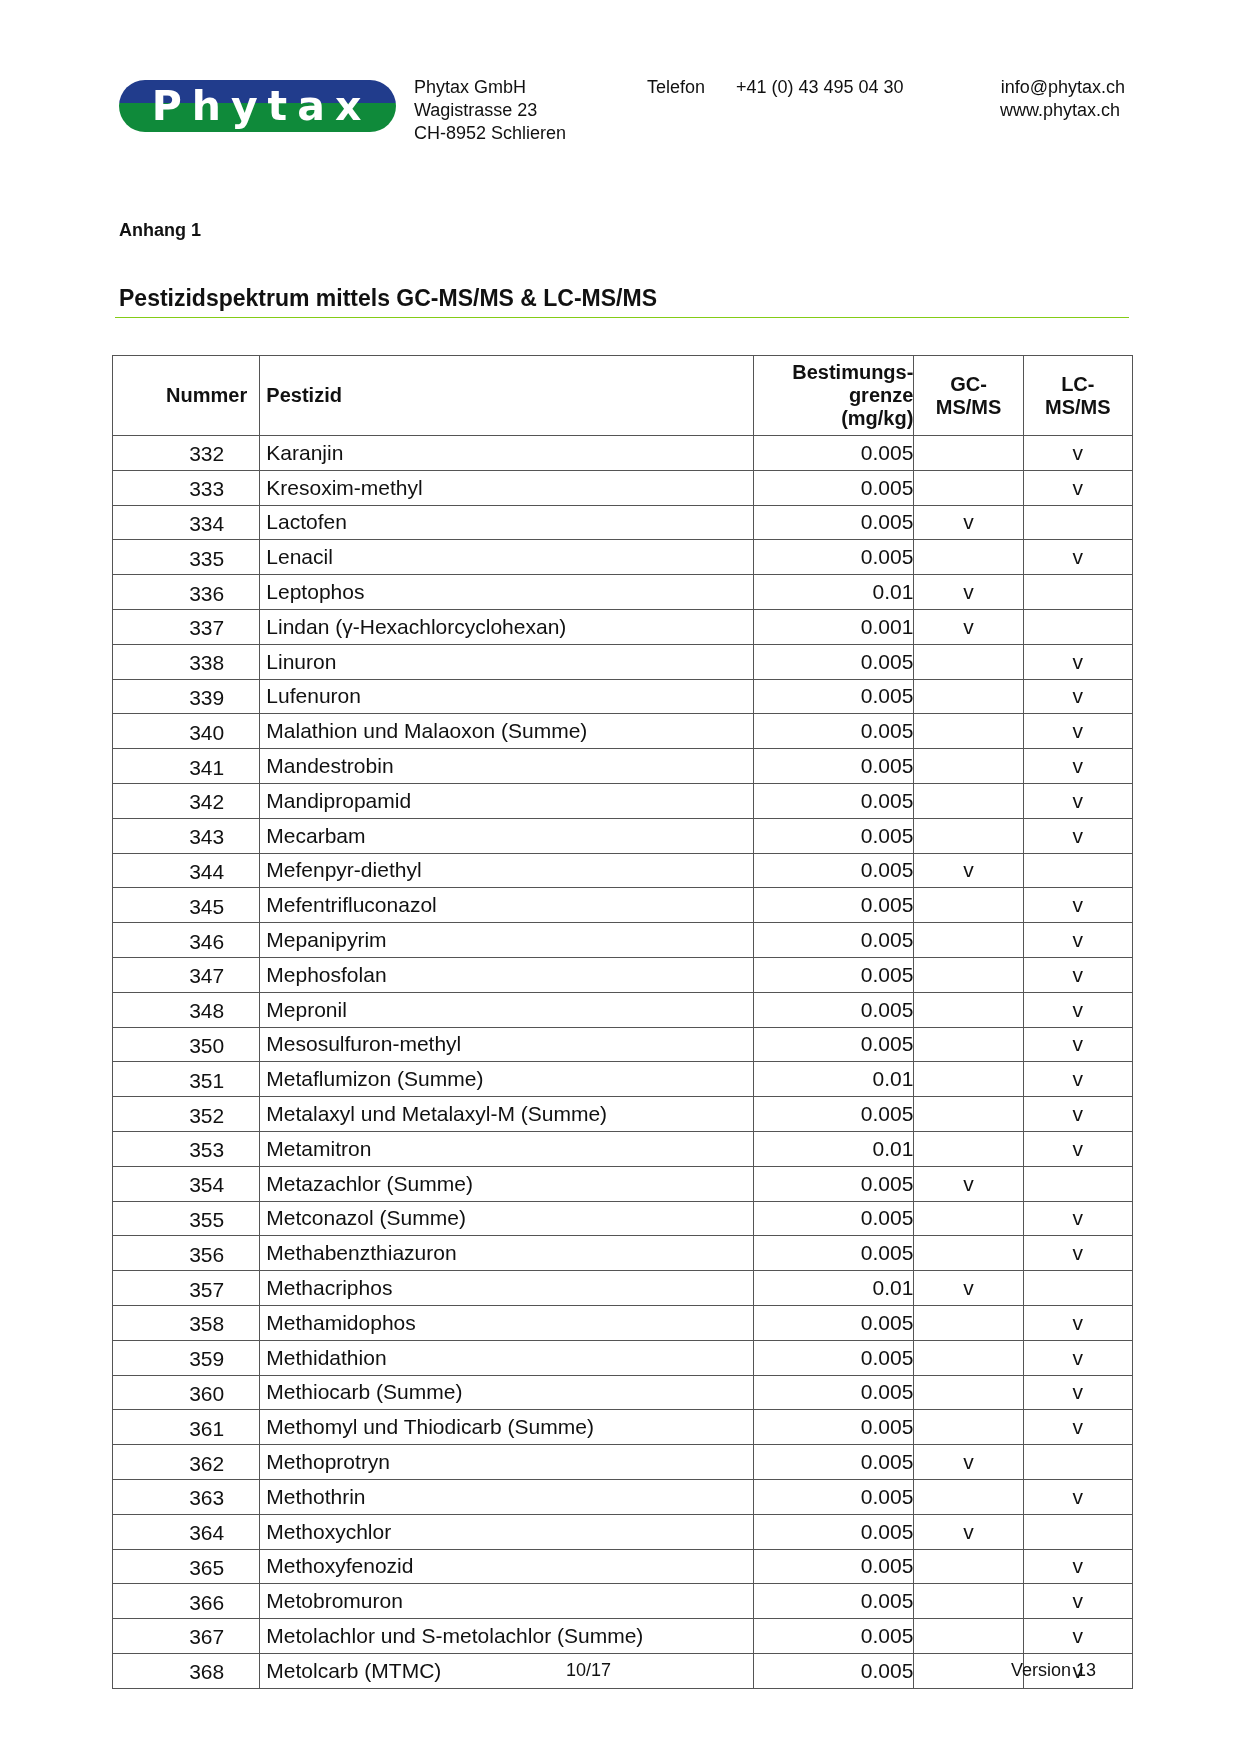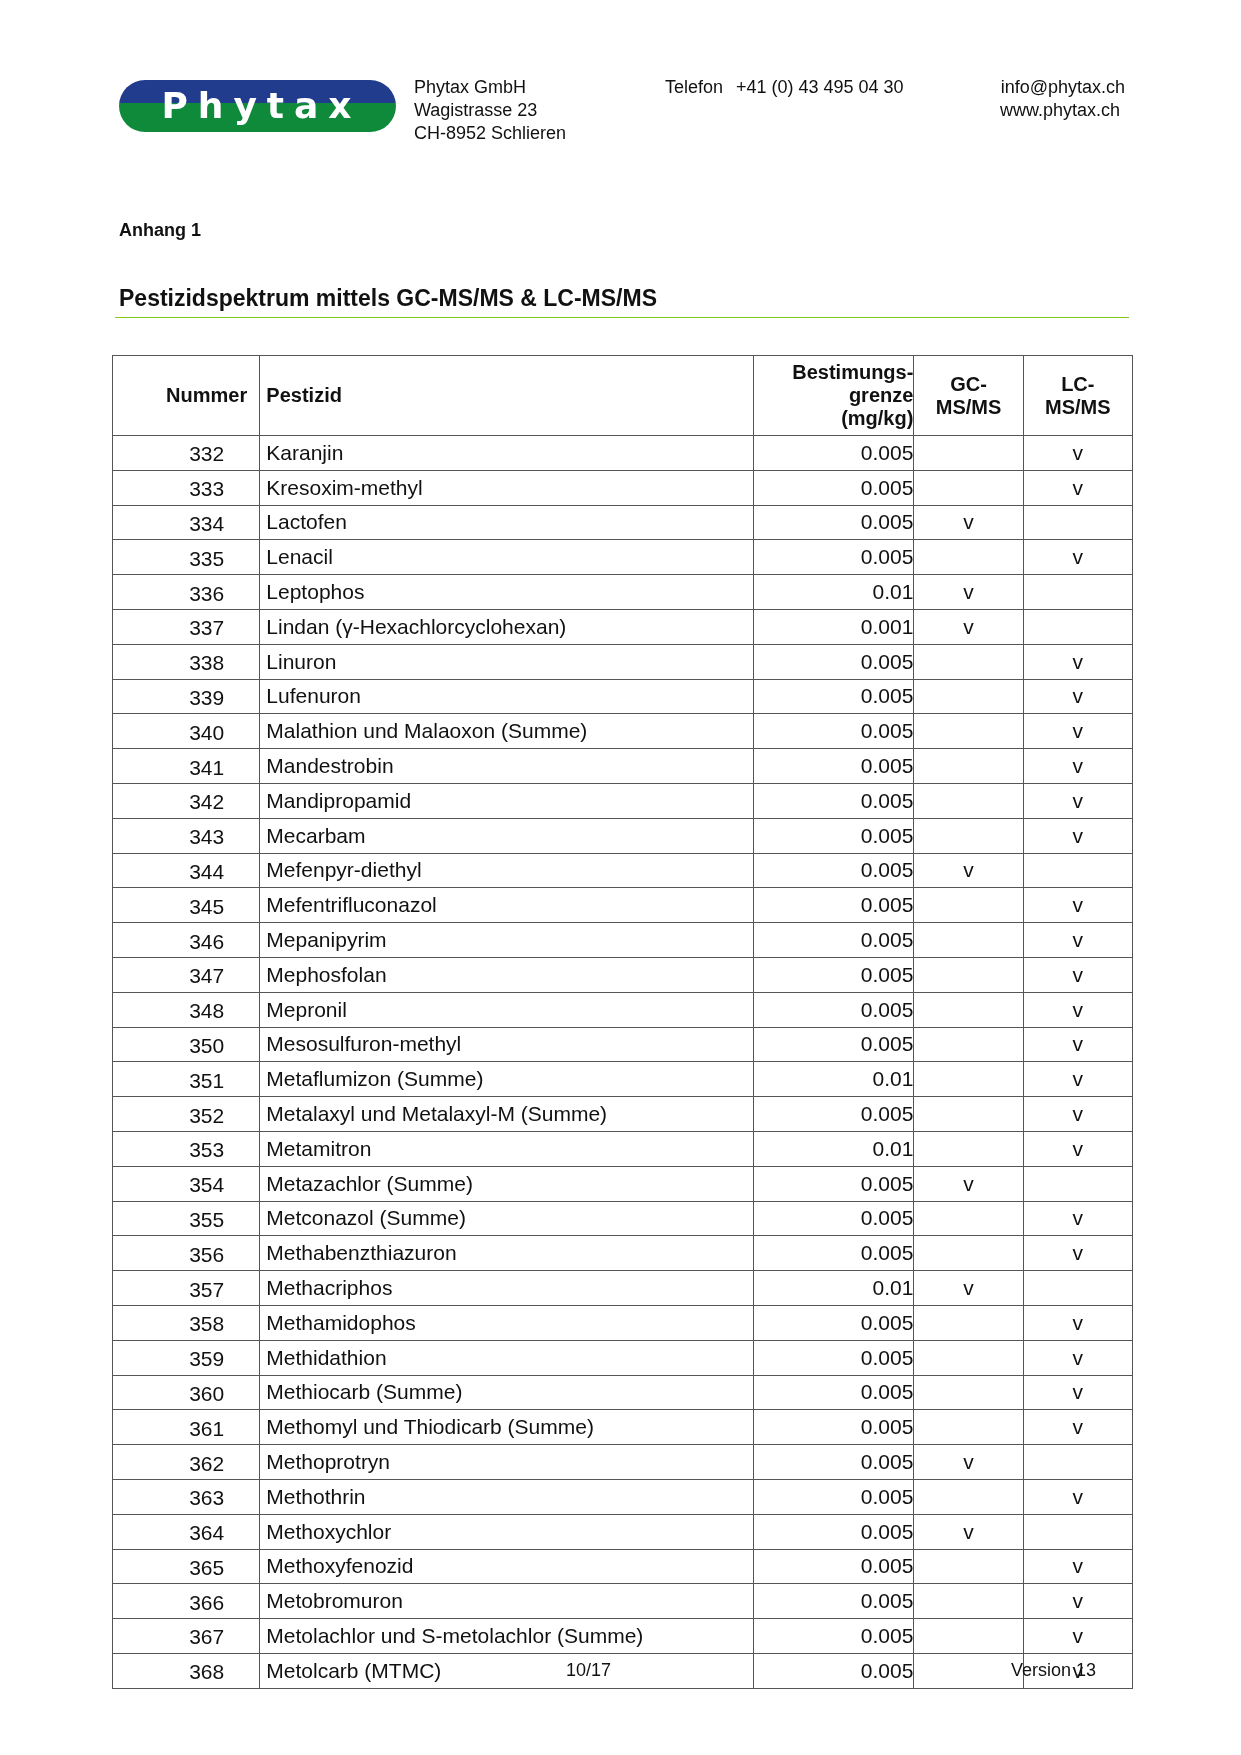--- a/index.html
+++ b/index.html
@@ -7,26 +7,26 @@
     width: 1241px; height: 1755px; position: relative; overflow: hidden;
     font-family: "Liberation Sans", sans-serif; color: #111;
   }
   .logo {
     position: absolute; left: 119px; top: 80px; width: 277px; height: 52px;
     border-radius: 26px; overflow: hidden;
     background: linear-gradient(to bottom, #213c8c 0%, #213c8c 45%, #0f8a3a 45%, #0f8a3a 100%);
     display: flex; align-items: center; justify-content: center;
   }
   .logo span {
-    color: #fff; font-weight: bold; font-size: 36px; letter-spacing: 10px;
+    color: #fff; font-weight: bold; font-size: 41px; letter-spacing: 10px;
     font-family: "DejaVu Sans", sans-serif; margin-left: 8px; line-height: 1;
   }
   .hdr { position: absolute; font-size: 18px; line-height: 23px; }
   .addr { left: 414px; top: 76px; }
-  .tel-label { left: 665px; top: 76px; text-align: right; }
+  .tel-label { left: 647px; top: 76px; text-align: right; }
   .tel-num { left: 736px; top: 76px; }
   .contact { right: 116px; top: 76px; text-align: right; margin-left: 37px; }
   .contact div:last-child { margin-right: 5px; }
 
   .h1 { position: absolute; left: 119px; top: 220px; font-size: 18px; font-weight: bold; }
   .h2 {
     position: absolute; left: 115px; top: 285px; width: 1010px;
     font-size: 23px; font-weight: bold; padding-left: 4px; padding-bottom: 5px;
     border-bottom: 1px solid #84cc16;
   }

